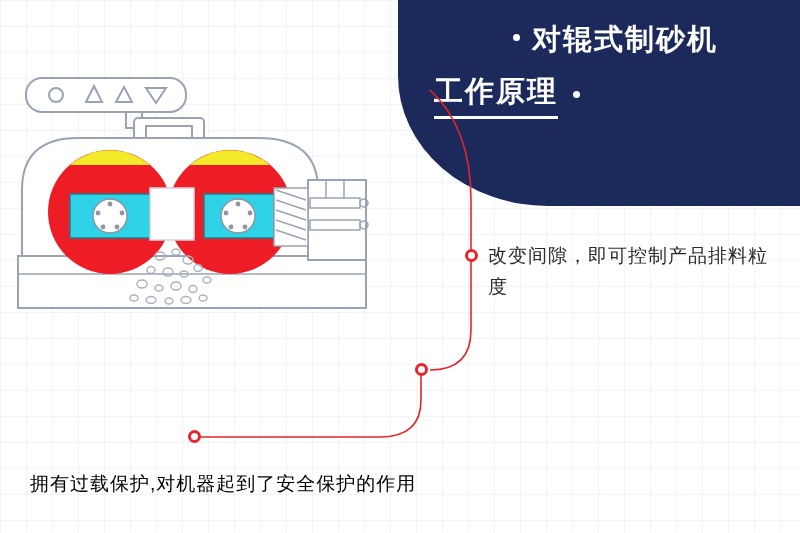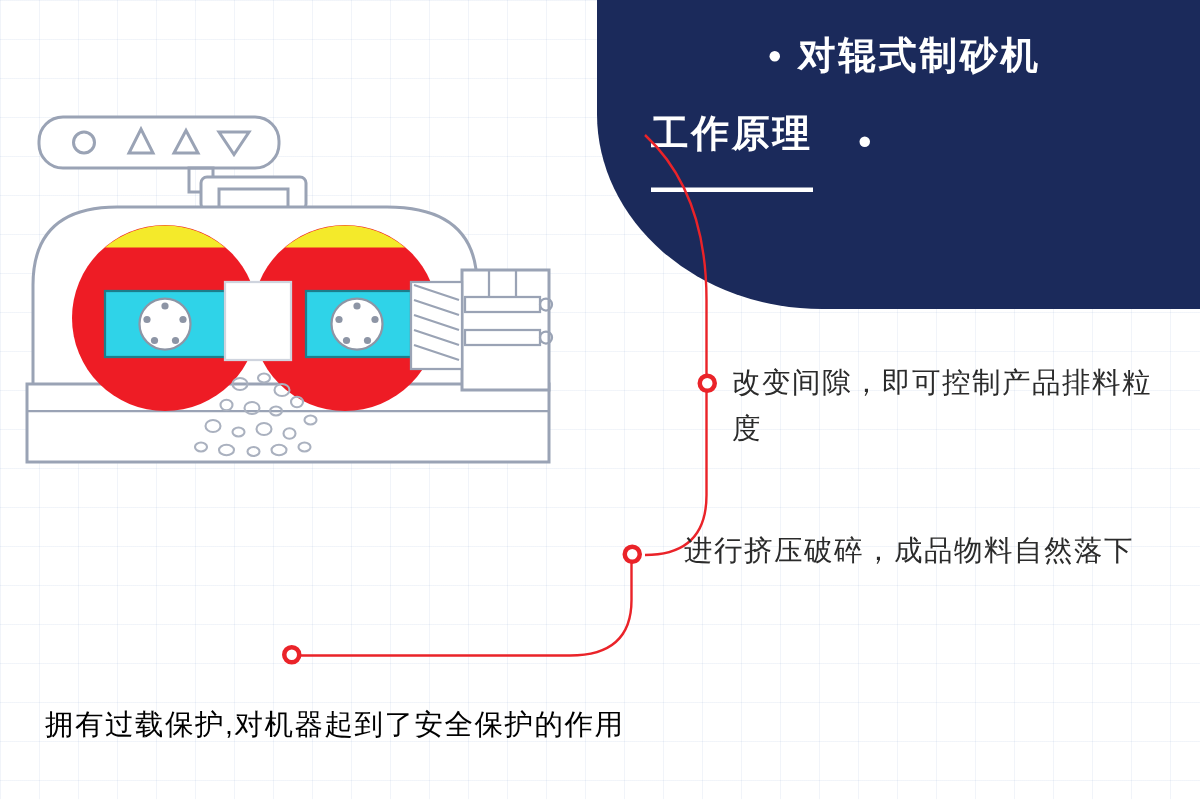--- a/index.html
+++ b/index.html
@@ -43,30 +43,30 @@
   #navy-panel::after{
     content:"";
     position:absolute;
     right:-4px; top:-4px;
     width: 120px; height: 60px;
     background:#1b2a5b;
   }
   .navy-title {
     position: absolute;
     color: #ffffff;
-    font-size: 25px;
+    font-size: 29px;
     font-weight: bold;
     letter-spacing: 2px;
     white-space: nowrap;
   }
   #title-line1 { left: 532px; top: 20px; }
   #title-line2 {
     left: 434px; top: 72px;
     border-bottom: 3px solid #ffffff;
-    padding-bottom: 20px;
+    padding-bottom: 4px;
   }
   .title-dot {
     position: absolute;
     width: 7px; height: 7px;
     border-radius: 50%;
     background: #ffffff;
   }
   #dot-title-1 { left: 513px; top: 34px; }
   #dot-title-2 { left: 573px; top: 91px; }
 
@@ -215,16 +215,15 @@
     <path d="M471,256 L471,200 Q471,128 430,90" fill="none" stroke="#ea2329" stroke-width="1.6"></path>
     <path d="M471,256 L471,330 Q471,370 430,370" fill="none" stroke="#ea2329" stroke-width="1.6"></path>
     <path d="M421,370 L421,400 Q421,437 380,437 L200,437" fill="none" stroke="#ea2329" stroke-width="1.6"></path>
   </svg>
 
   <div class="node-dot" id="node-1"></div>
   <div class="node-dot" id="node-2"></div>
   <div class="node-dot" id="node-3"></div>
 
   <div class="callout" id="callout-1">改变间隙，即可控制产品排料粒度</div>
-  <div class="callout" id="callout-2">进行挤压破碎，成品物料自然落下</div>
   <div class="callout" id="callout-3">拥有过载保护,对机器起到了安全保护的作用</div>
 
 </div>
 
 </body></html>

